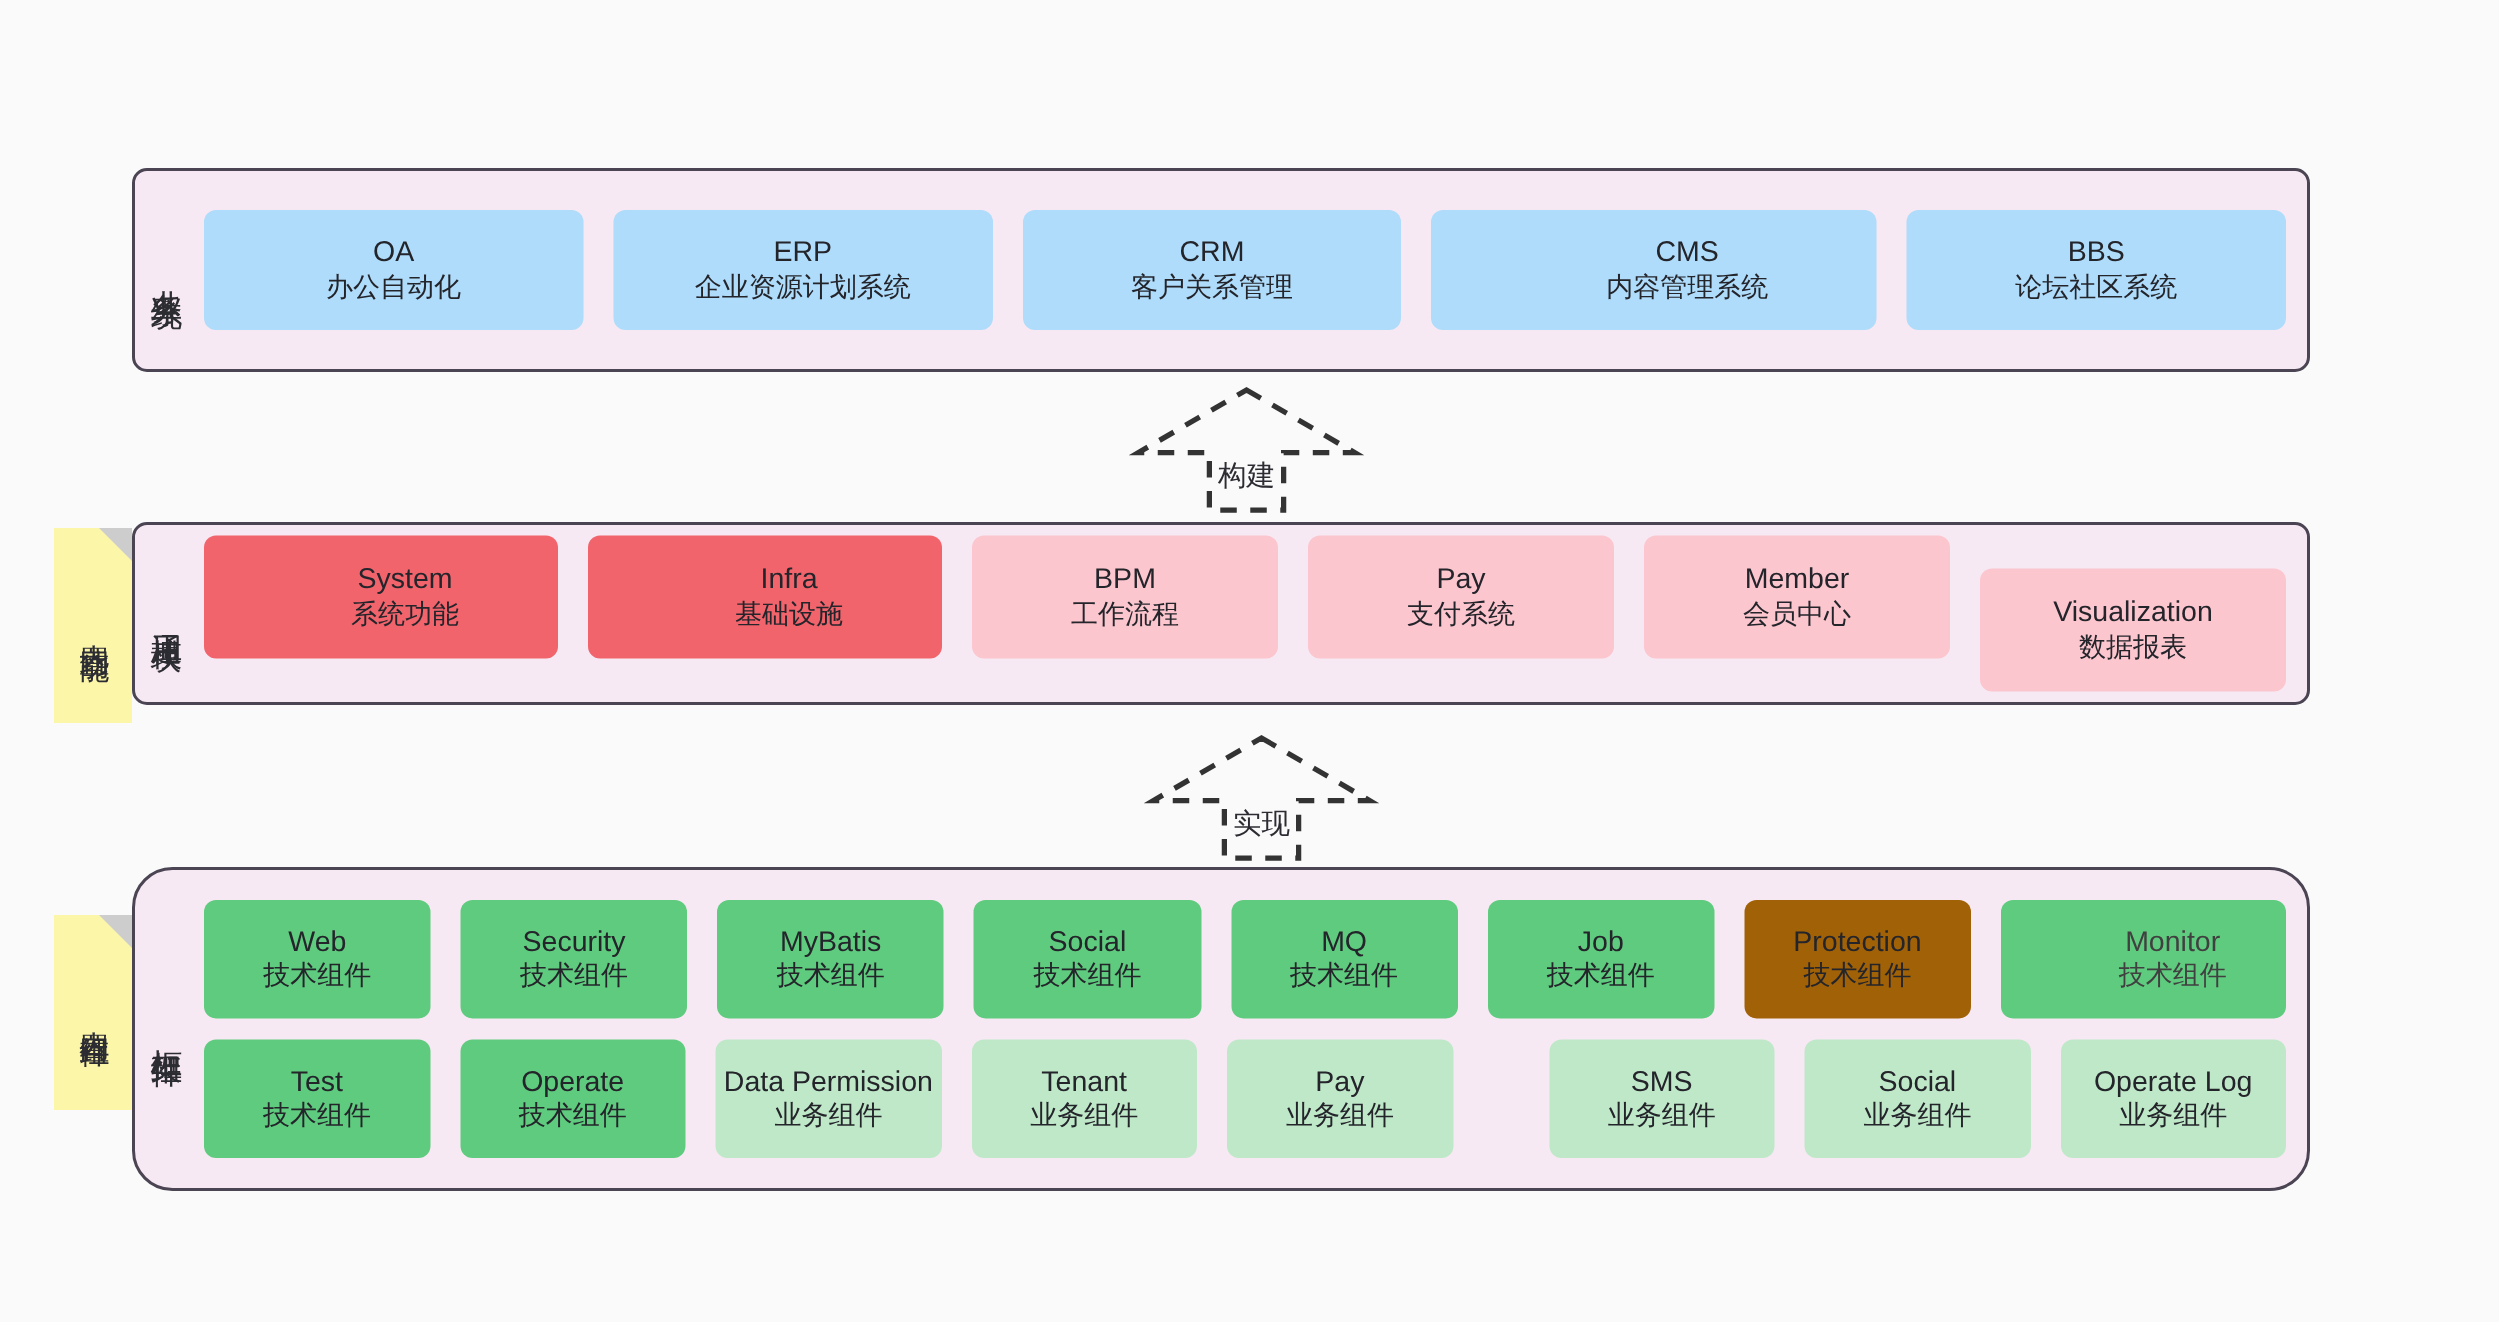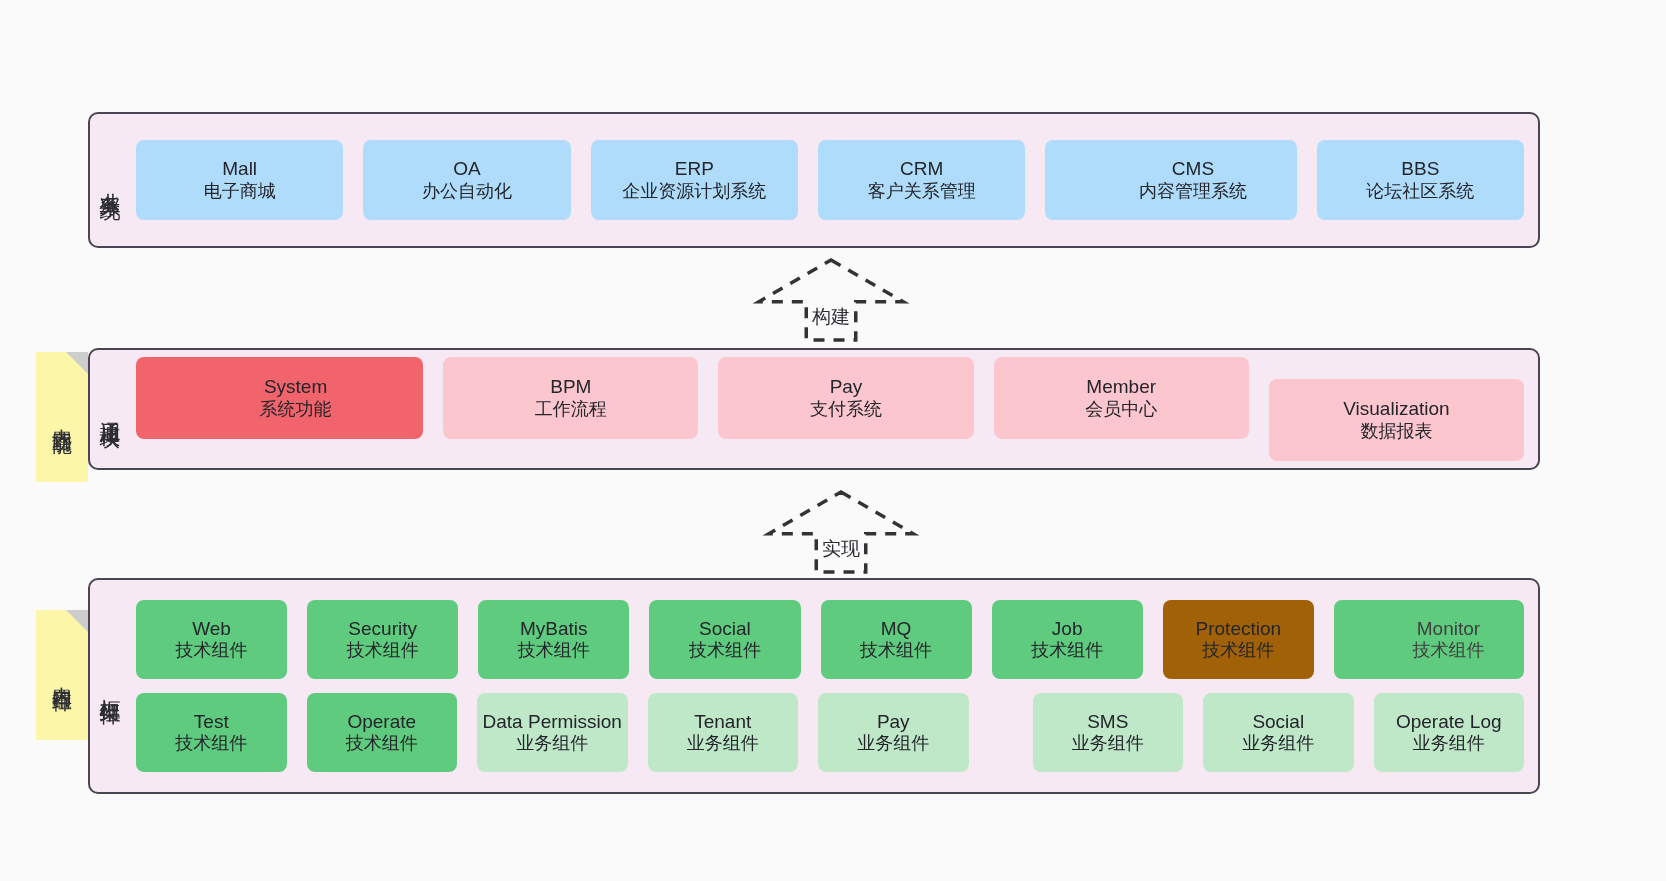--- a/index.html
+++ b/index.html
@@ -126,24 +126,20 @@
 </style>
 </head>
 <body>
 
 <div id="canvas">
     <div class="layer" style="left: 88px; top: 112px; width: 1452px; height: 136px; background: rgb(247, 233, 243); border-color: rgb(74, 68, 83);">
       <div class="layer-title">业务系统</div>
       <div class="layer-body">
         <div class="row">
           <div class="card h-biz c-blue" style="background: rgb(174, 220, 250); color: rgb(36, 36, 43);">
-            <div class="t1">Mall</div>
-            <div class="t2">电子商城</div>
-          </div>
-          <div class="card h-biz c-blue" style="background: rgb(174, 220, 250); color: rgb(36, 36, 43);">
             <div class="t1">OA</div>
             <div class="t2">办公自动化</div>
           </div>
           <div class="card h-biz c-blue" style="background: rgb(174, 220, 250); color: rgb(36, 36, 43);">
             <div class="t1">ERP</div>
             <div class="t2">企业资源计划系统</div>
           </div>
           <div class="card h-biz c-blue" style="background: rgb(174, 220, 250); color: rgb(36, 36, 43);">
             <div class="t1">CRM</div>
             <div class="t2">客户关系管理</div>
@@ -160,20 +156,24 @@
       </div>
     </div>
     <div class="layer" style="left: 88px; top: 348px; width: 1452px; height: 122px; background: rgb(247, 233, 243); border-color: rgb(74, 68, 83);">
       <div class="layer-title">通用模块</div>
       <div class="layer-body">
         <div class="row">
           <div class="card h-mod c-red" style="background: rgb(241, 100, 108); color: rgb(36, 36, 43);">
             <div class="t1">System</div>
             <div class="t2">系统功能</div>
           </div>
+          <div class="card h-mod c-red" style="background: rgb(241, 100, 108); color: rgb(36, 36, 43);">
+            <div class="t1">Infra</div>
+            <div class="t2">基础设施</div>
+          </div>
           <div class="card h-mod c-pinklight" style="background: rgb(252, 198, 206); color: rgb(36, 36, 43);">
             <div class="t1">BPM</div>
             <div class="t2">工作流程</div>
           </div>
           <div class="card h-mod c-pinklight" style="background: rgb(252, 198, 206); color: rgb(36, 36, 43);">
             <div class="t1">Pay</div>
             <div class="t2">支付系统</div>
           </div>
           <div class="card h-mod c-pinklight" style="background: rgb(252, 198, 206); color: rgb(36, 36, 43);">
             <div class="t1">Member</div>
@@ -183,21 +183,21 @@
             <div class="t1">Visualization</div>
             <div class="t2">数据报表</div>
           </div>
         </div>
       </div>
     </div>
     <div class="note" style="left: 36px; top: 352px; height: 130px; background: rgb(252, 247, 168);">
       <span class="fold" style="border-top-color: rgb(205, 205, 205);"></span>
       <span>内置功能</span>
     </div>
-    <div class="layer" style="left: 88px; top: 578px; width: 1452px; height: 216px; background: rgb(247, 233, 243); border-color: rgb(74, 68, 83);">
+    <div class="layer" style="left: 88px; top: 578px; width: 1452px; height: 216px; background: rgb(247, 233, 243); border-color: rgb(74, 68, 83); border-radius: 27px;">
       <div class="layer-title">框架组件</div>
       <div class="layer-body">
         <div class="row">
           <div class="card h-comp c-green" style="background: rgb(95, 203, 126); color: rgb(36, 36, 43);">
             <div class="t1">Web</div>
             <div class="t2">技术组件</div>
           </div>
           <div class="card h-comp c-green" style="background: rgb(95, 203, 126); color: rgb(36, 36, 43);">
             <div class="t1">Security</div>
             <div class="t2">技术组件</div>

